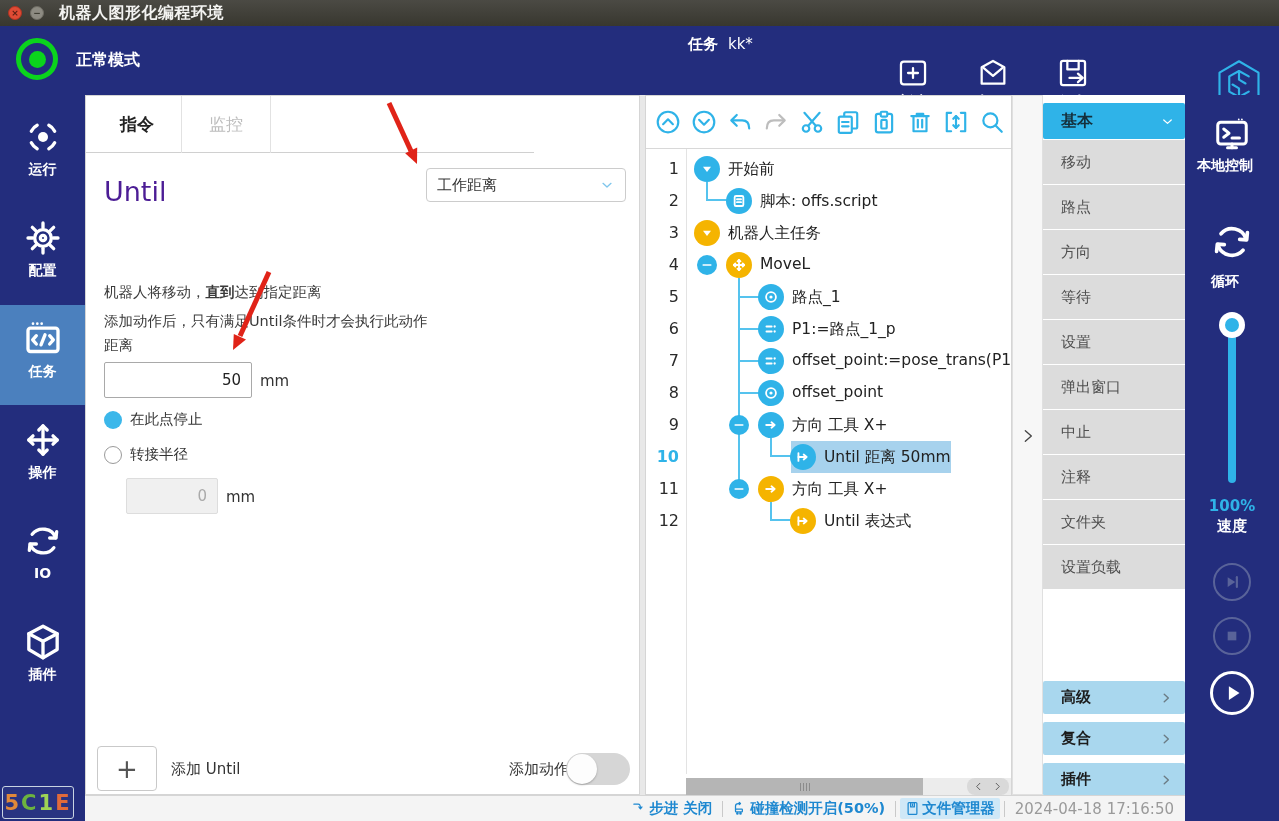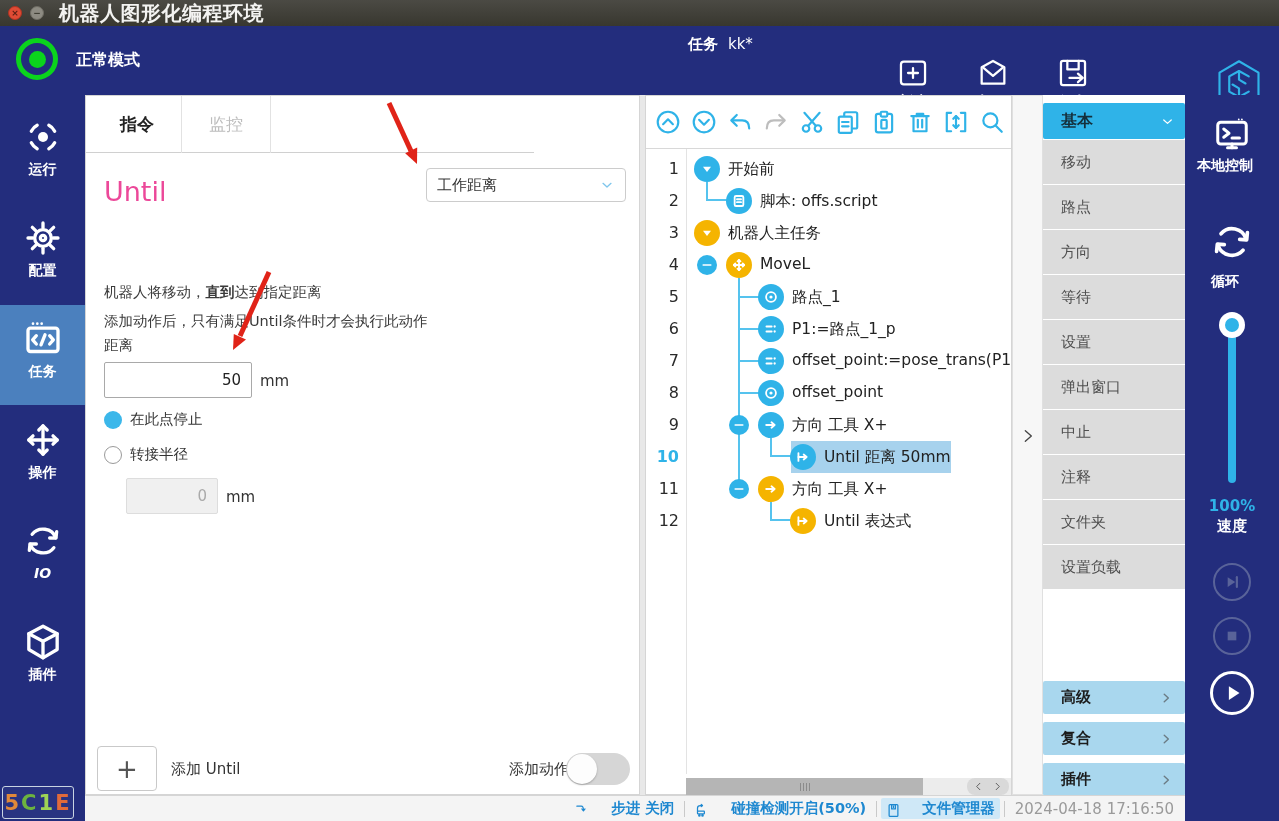--- a/index.html
+++ b/index.html
@@ -7,21 +7,21 @@
   body { font-family:"DejaVu Sans","Liberation Sans",sans-serif; background:#e8e8e8; position:relative; }
   .abs { position:absolute; }
   svg { display:block; }
   .icon-svg { stroke:currentColor; fill:none; stroke-width:2; stroke-linecap:round; stroke-linejoin:round; }
 
   
   #titlebar { left:0; top:0; width:1279px; height:26px; background:linear-gradient(#4b4a44,#38372f); display:flex; align-items:center; }
   .tb-btn { width:14px; height:14px; border-radius:50%; margin-left:8px; display:flex; align-items:center; justify-content:center; font-size:9px; color:#5a2014; font-weight:bold; }
   #tb-close { background:#df4b35; border:1px solid #b03322; }
   #tb-min { background:#8d8b82; border:1px solid #6e6c63; color:#3a392f; }
-  #tb-title { color:#f3f3f1; font-weight:bold; font-size:20px; margin-left:15px; letter-spacing:.5px; }
+  #tb-title { color:#f3f3f1; font-weight:bold; font-size:16px; margin-left:15px; letter-spacing:.5px; }
 
   
   #header { left:0; top:26px; width:1279px; height:69px; background:#232d7d; color:#fff; }
   #mode-ind { left:16px; top:12px; width:42px; height:42px; border-radius:50%; border:5px solid #0bd41d; display:flex; align-items:center; justify-content:center; }
   #mode-dot { width:17px; height:17px; border-radius:50%; background:#0bd41d; }
   #mode-label { left:76px; top:24px; font-size:16px; font-weight:bold; }
   .hdr-kv { font-size:15px; }
   .hdr-kv b { font-weight:bold; margin-right:10px; }
   #task-row { left:688px; top:9px; }
   #cfg-row  { left:688px; top:44px;margin-top:40px; }
@@ -37,21 +37,21 @@
   .sb-item .ic { margin:14px auto 4px; }
   .sb-item .lbl { font-size:14px; font-weight:bold; }
   #code-badge { left:2px; top:691px; width:72px; height:33px; border:1px solid #c8d4e2; border-radius:3px; display:flex; align-items:center; justify-content:center; font-size:21px; font-weight:bold; letter-spacing:2px; background:rgba(255,255,255,0.03); }
 
   
   #main { left:85px; top:95px; width:555px; height:700px; background:#fff; border:1px solid #d5d5d5; }
   #tabbar { position:absolute; left:0; top:0; width:448px; height:57px; border-bottom:1px solid #d0d0d0; }
   .tab { position:absolute; top:0; height:57px; width:89px; display:flex; align-items:center; justify-content:center; font-size:17px; border-right:1px solid #e2e2e2; }
   .tab.active { color:#222; font-weight:bold; }
   .tab.inactive { color:#bdbdbd; }
-  #main-heading { left:18px; top:80px; font-size:27px; color:#ec4899; }
+  #main-heading { left:18px; top:80px; font-size:27px; color:#4c1d95; }
   #type-dd { left:340px; top:72px; width:200px; height:34px; border:1px solid #ccc; border-radius:4px; background:#fff; display:flex; align-items:center; padding:0 10px; font-size:15px; color:#333; }
   #type-dd .chev { margin-left:auto; color:#7fc6ec; }
   .desc { left:18px; font-size:14.5px; color:#3a3a3a; }
   #desc1 { top:187px; }
   #desc2 { top:216px; }
   #dist-label { left:18px; top:240px; font-size:14.5px; color:#3a3a3a; }
   .num-input { border:1px solid #a9a9a9; border-radius:2px; text-align:right; font-size:15px; color:#222; padding:0 10px; font-family:inherit; background:#fff; }
   #dist-input { position:absolute; left:18px; top:266px; width:148px; height:36px; }
   #dist-unit { left:174px; top:276px; font-size:15px; color:#333; }
   .radio-row { left:18px; display:flex; align-items:center; gap:8px; font-size:14.5px; color:#333; }
@@ -101,21 +101,21 @@
   #speed-track { position:absolute; left:43px; top:222px; width:8px; height:166px; background:#2fb3e8; border-radius:4px; }
   #speed-knob { position:absolute; left:34px; top:217px; width:26px; height:26px; border-radius:50%; background:#fff; display:flex; align-items:center; justify-content:center; }
   #speed-knob i { display:block; width:14px; height:14px; border-radius:50%; background:#2fb3e8; }
   #speed-val { position:absolute; top:402px; width:94px; font-size:15px; font-weight:bold; color:#2fb3e8; }
   #speed-lbl { position:absolute; top:422px; width:94px; font-size:15px; font-weight:bold; }
   .pb-btn { position:absolute; left:28px; width:38px; height:38px; border-radius:50%; border:2px solid #596399; color:#596399; display:flex; align-items:center; justify-content:center; }
   .pb-btn.enabled { border:3px solid #fff; color:#fff; width:44px; height:44px; left:25px; }
 
   
   #statusbar { left:85px; top:795px; width:1100px; height:26px; background:#f4f4f4; border-top:1px solid #d5d5d5; display:flex; align-items:center; justify-content:flex-end; padding-right:5px; }
-  .st-item { display:flex; align-items:flex-end; gap:21px; font-size:14.5px; font-weight:bold; color:#1e88d0; padding:0 6px; }
+  .st-item { display:flex; align-items:center; gap:2px; font-size:14.5px; font-weight:bold; color:#1e88d0; padding:0 6px; }
   .st-item.muted { color:#9a9a9a; font-weight:normal; font-size:15px; }
   .st-item.hl { background:#cfe8f7; border-radius:2px; padding:1px 5px; }
   .st-div { width:1px; height:16px; background:#c9c9c9; margin:0 4px; }
 
   #arrow-overlay { left:0; top:0; width:1279px; height:821px; pointer-events:none; }
 </style>
 </head>
 <body>
 
 <div id="titlebar" class="abs">
@@ -228,21 +228,21 @@
             <line x1="12" y1="3.5" x2="12" y2="20.5"></line>
             <line x1="3.5" y1="12" x2="20.5" y2="12"></line>
             <polyline points="9.5,6 12,3.5 14.5,6"></polyline>
             <polyline points="9.5,18 12,20.5 14.5,18"></polyline>
             <polyline points="6,9.5 3.5,12 6,14.5"></polyline>
             <polyline points="18,9.5 20.5,12 18,14.5"></polyline>
           </svg>
         </div>
         <div class="lbl">操作</div>
       </div>
-      <div class="sb-item" style="top: 412px; font-style: italic;">
+      <div class="sb-item" style="top: 412px;">
         <div class="ic" style="width: 40px;">
           <svg viewBox="0 0 24 24" width="40" height="40" class="icon-svg" style="color: rgb(255, 255, 255); stroke-width: 2;">
             <path d="M5.5 8 A 8 7.5 0 0 1 19.6 10"></path>
             <polyline points="16,10.2 19.8,10.3 20.2,6.4"></polyline>
             <path d="M18.5 16 A 8 7.5 0 0 1 4.4 14"></path>
             <polyline points="8,13.8 4.2,13.7 3.8,17.6"></polyline>
           </svg>
         </div>
         <div class="lbl">IO</div>
       </div>

